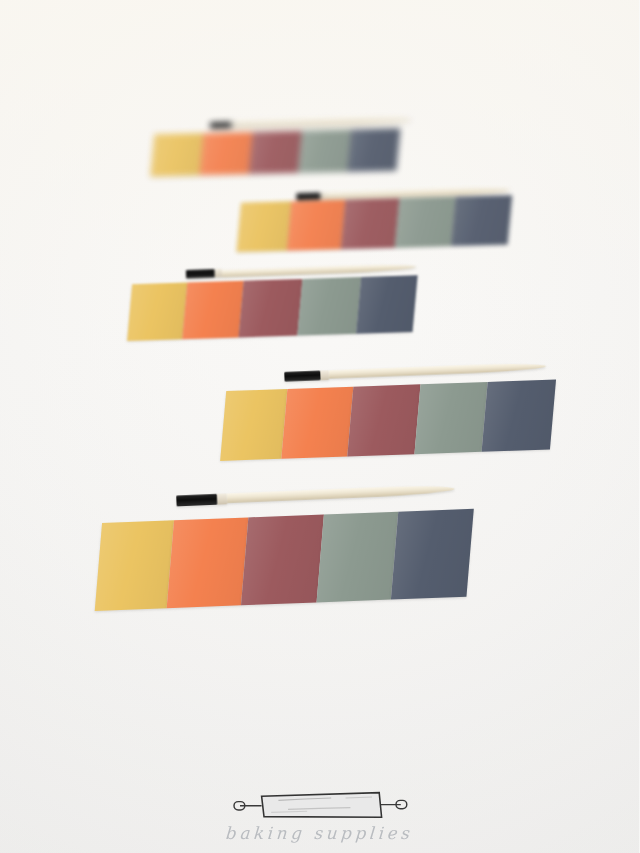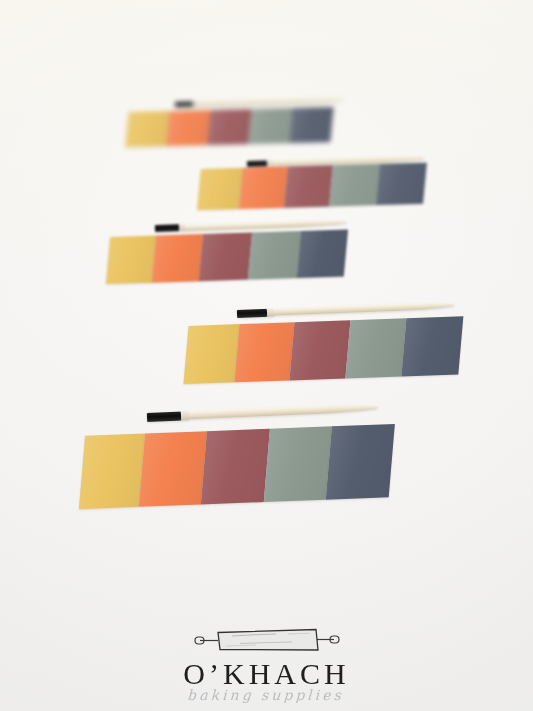--- a/index.html
+++ b/index.html
@@ -204,17 +204,16 @@
       <rect x="138" y="13" width="9" height="7" rx="3.5" fill="none" stroke="#3a3a3a" stroke-width="1.2"></rect>
 
       <path d="M26 9.5 L124 6.5 L126 27 L28 26.5 Z" fill="#e9e9e9" stroke="#333333" stroke-width="1.3"></path>
 
       <path d="M40 13 q22 -1.5 44 -2" stroke="#b9b9b9" stroke-width="1" fill="none"></path>
       <path d="M48 20.5 q26 -1 52 -1.5" stroke="#c4c4c4" stroke-width="1" fill="none"></path>
       <path d="M34 23 q16 -0.6 30 -1" stroke="#cfcfcf" stroke-width="0.9" fill="none"></path>
       <path d="M96 11 q12 -0.5 22 -0.8" stroke="#c9c9c9" stroke-width="0.9" fill="none"></path>
     </svg>
 
-    <div id="brand-name">O’KHACH</div>
     <div id="brand-tagline">baking supplies</div>
   </div>
 
 </div>
 
 </body></html>

